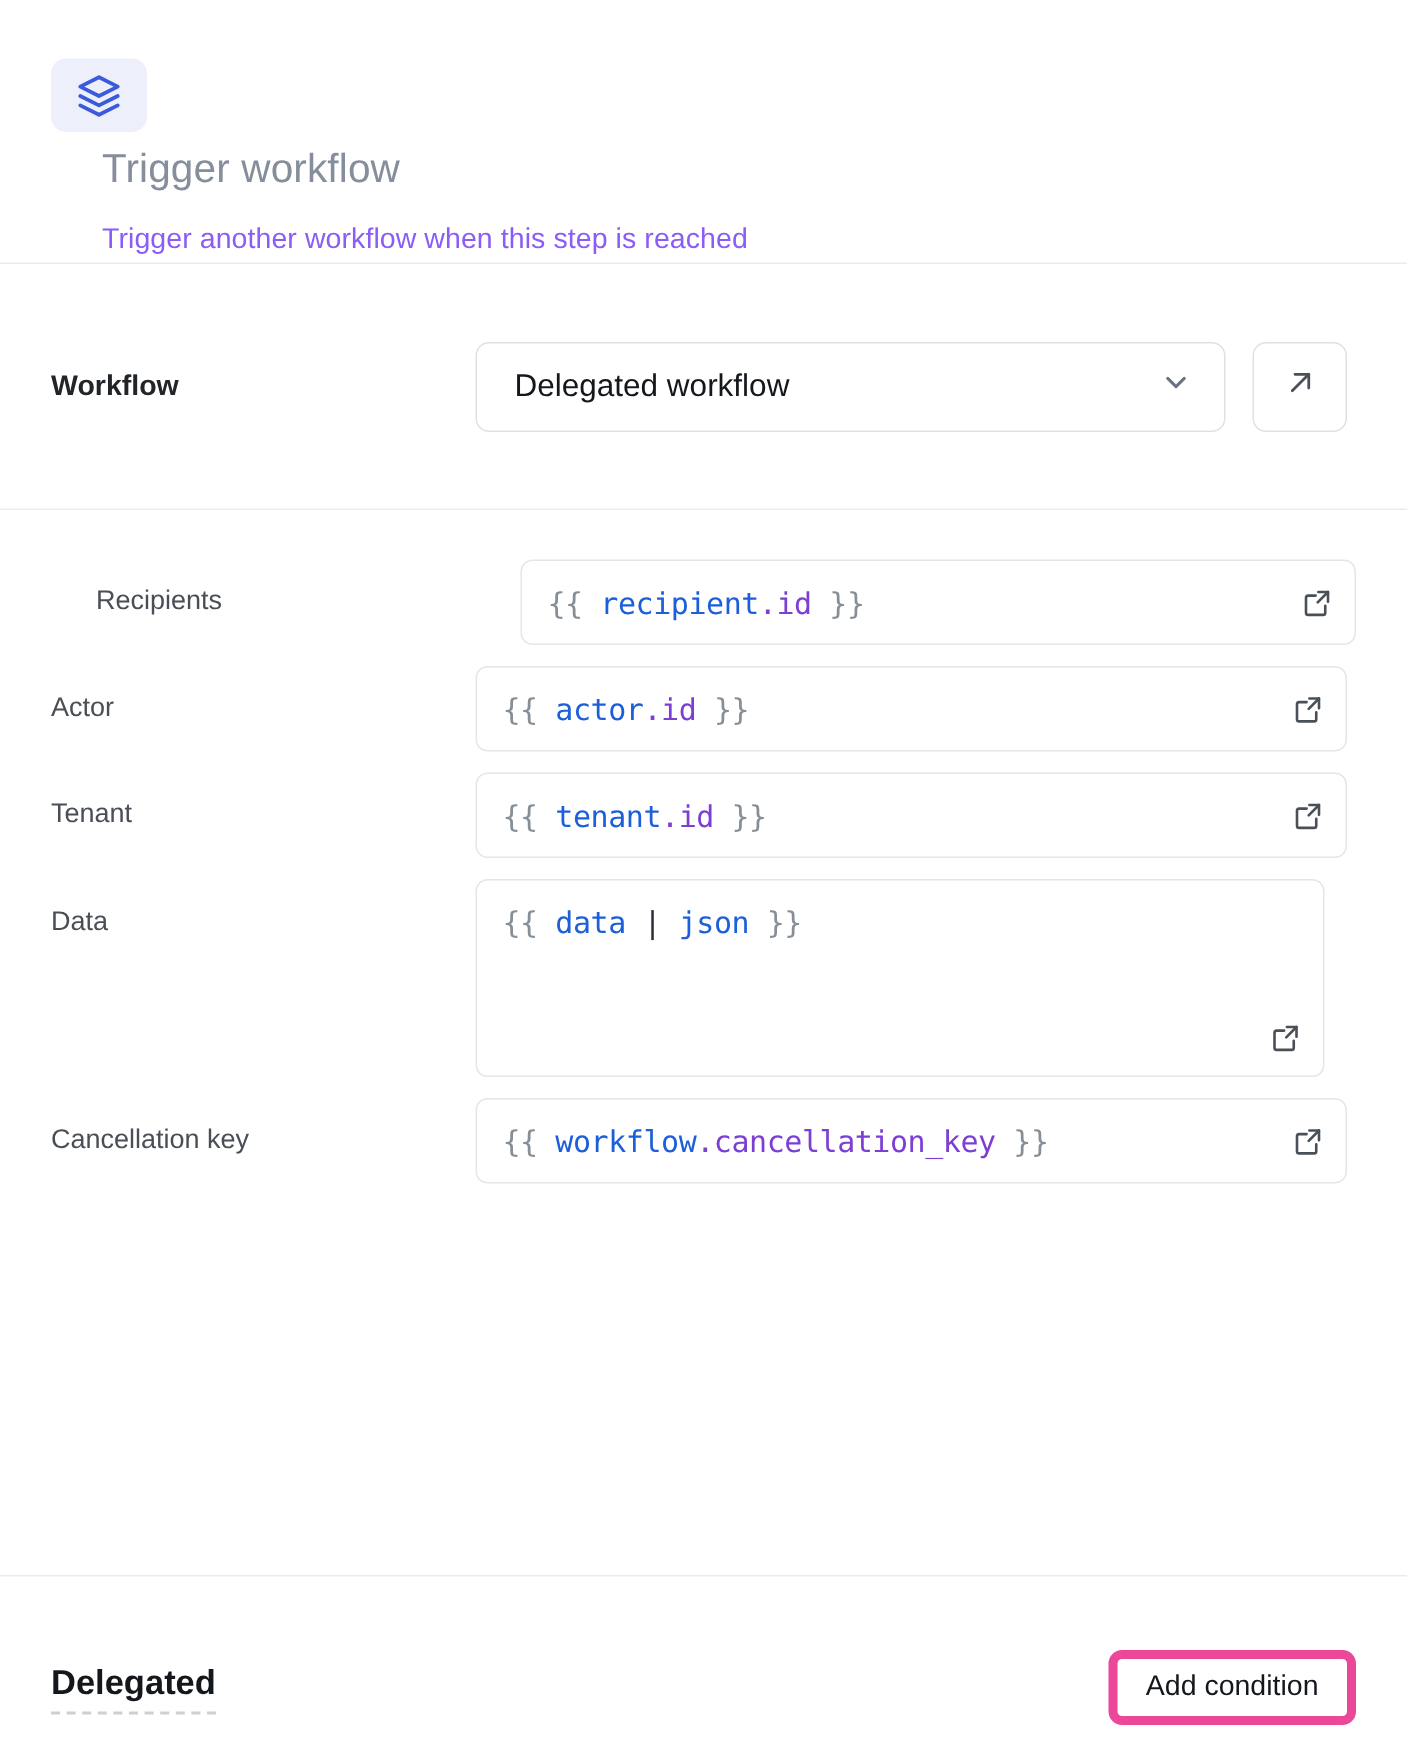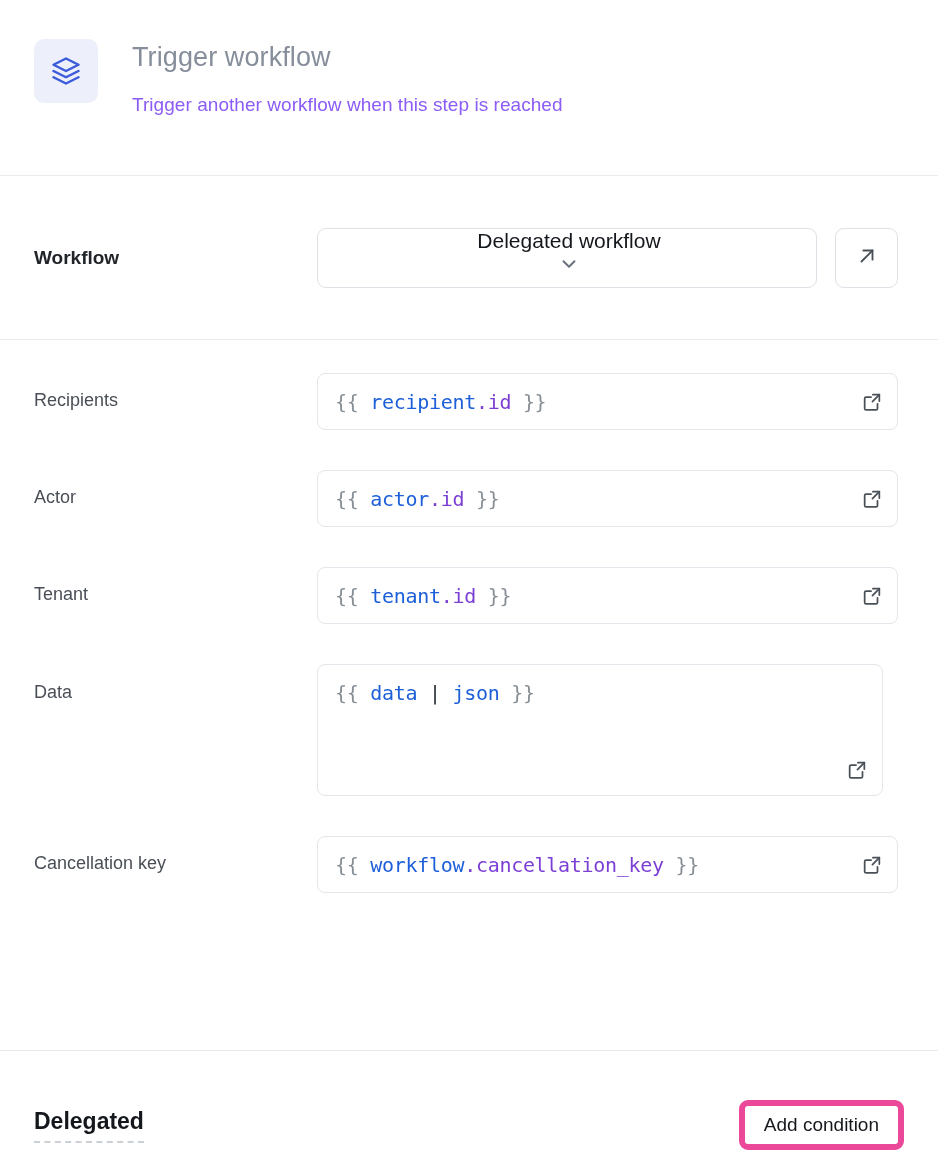--- a/index.html
+++ b/index.html
@@ -19,20 +19,21 @@
     position: relative;
     overflow: hidden;
   }
 
   
   .header {
     display: flex;
     align-items: flex-start;
     padding: 33px 34px 0 34px;
     height: 175px;
+    flex-direction: column;
   }
 
   .step-icon-box {
     width: 64px;
     height: 64px;
     min-width: 64px;
     border-radius: 10px;
     background: #edf0fb;
     display: flex;
     align-items: center;
@@ -93,24 +94,23 @@
   }
 
   .select-box {
     width: 500px;
     height: 60px;
     border: 1px solid #dde1e6;
     border-radius: 9px;
     background: #ffffff;
     display: flex;
     align-items: center;
-    justify-content: flex-start;
+    justify-content: space-between;
     padding: 0 21px 0 25px;
     cursor: pointer;
-    flex-direction: column;
   }
 
   .select-value {
     font-size: 21px;
     color: #14181d;
     font-weight: 400;
   }
 
   .chev {
     display: block;
@@ -140,24 +140,24 @@
     font-size: 21px;
     font-weight: 700;
     color: #14181d;
     padding-top: 53px;
     letter-spacing: 0.1px;
   }
 
   .field-row {
     display: flex;
     align-items: flex-start;
-    margin-top: 40px;
-  }
-
-  .field-row.first { margin-top: 33px; }
+    margin-top: 14px;
+  }
+
+  .field-row.first { margin-top: 33px; margin-left: 30px; }
 
   .field-label {
     font-size: 18px;
     color: #4a4f57;
     width: 283px;
     min-width: 283px;
     font-weight: 400;
     padding-top: 17px;
   }
 

